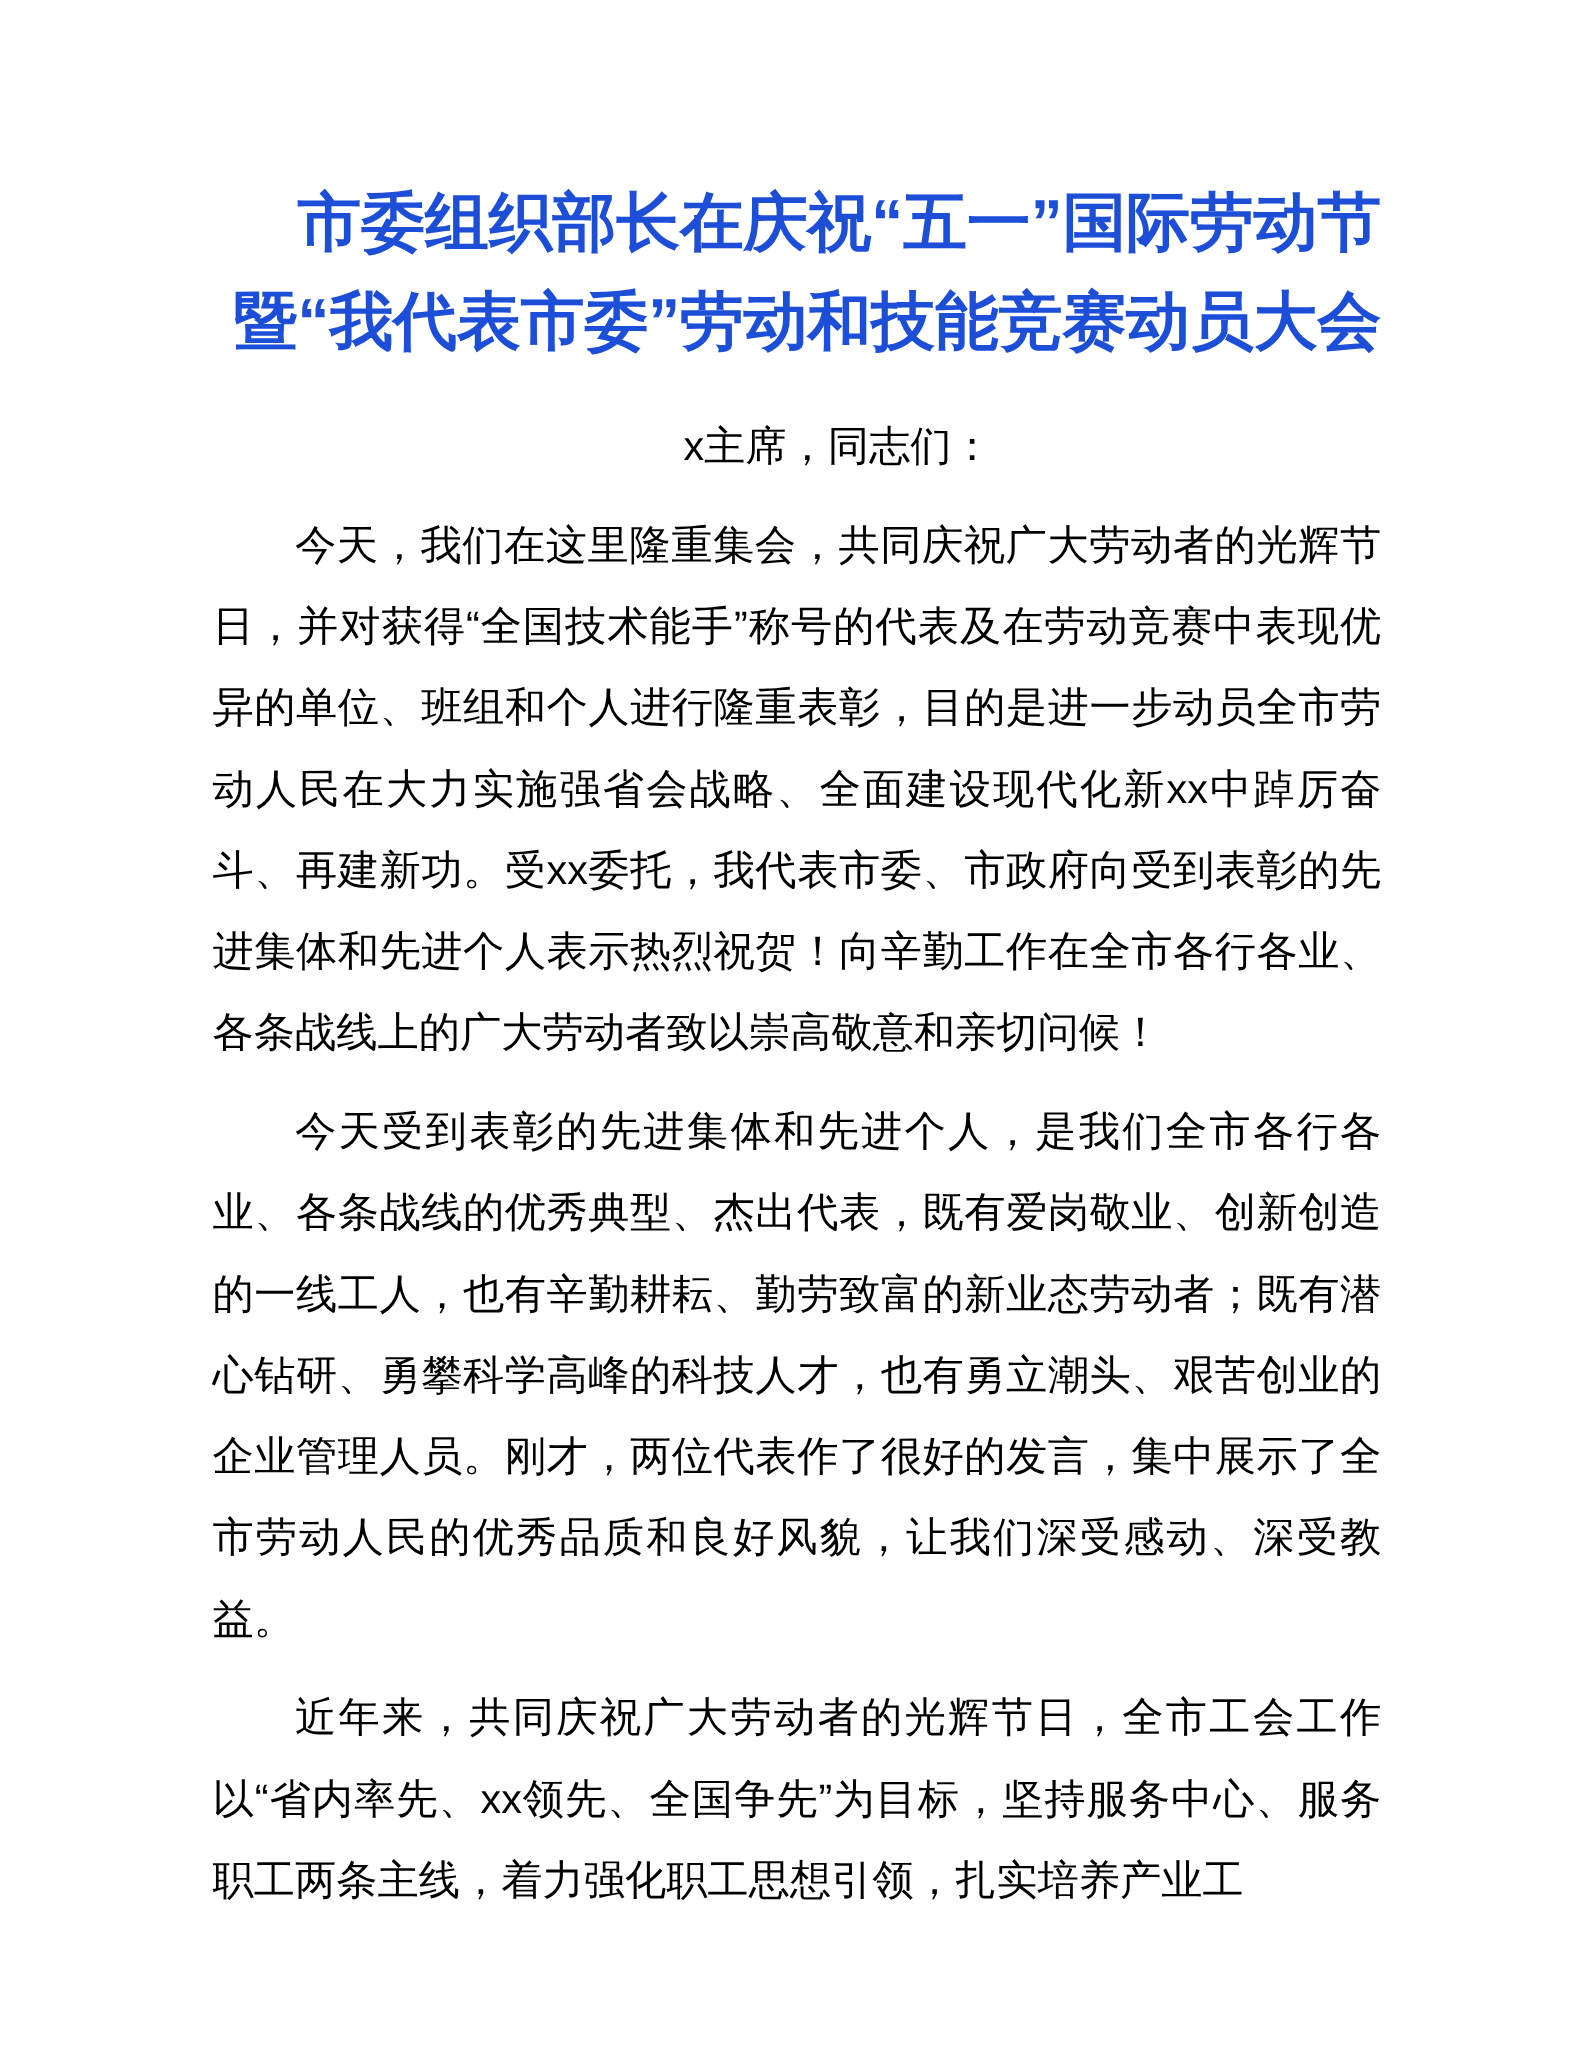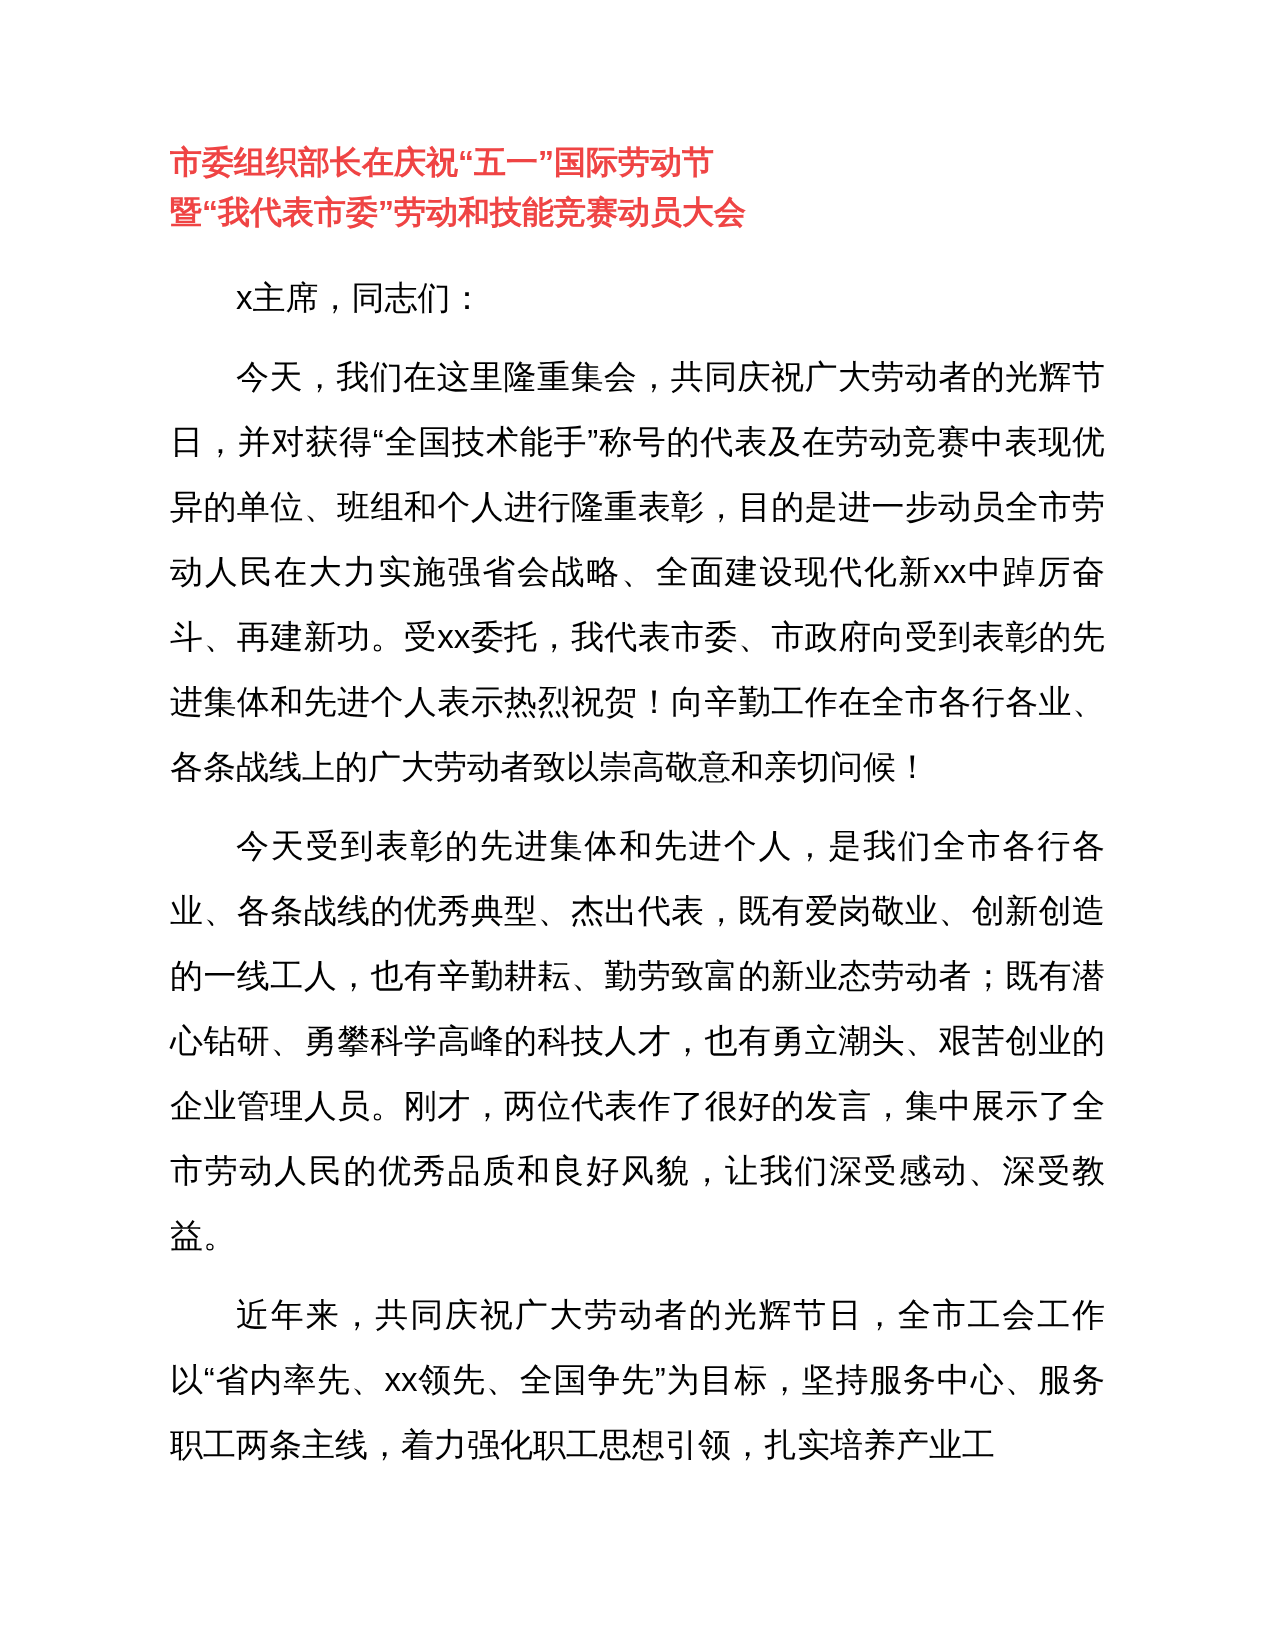--- a/index.html
+++ b/index.html
@@ -15,42 +15,42 @@
     font-family: "Liberation Sans", "DejaVu Sans", sans-serif;
     color: #000000;
   }
   .page {
     width: 100%;
     height: 100%;
     padding: 138px 170px 40px 170px;
   }
   .doc-title {
     margin: 0 0 28px 0;
-    font-size: 32px;
+    font-size: 51px;
     font-weight: 700;
-    text-align: left;
+    text-align: right;
     line-height: 1.55;
-    color: #ef4444;
+    color: #1d4ed8;
   }
   .title-line {
     display: block;
   }
   .doc-body {
     font-size: 33px;
     line-height: 1.97;
   }
   .paragraph {
     margin: 0 0 14px 0;
     padding: 0;
     text-align: justify;
     text-indent: 2em;
     word-break: break-all;
   }
   .salutation {
-    text-align: left;
+    text-align: center;
   }
 </style>
 </head>
 <body>
 
 <div class="page">
 
   <h1 class="doc-title">
     <span class="title-line">市委组织部长在庆祝“五一”国际劳动节</span>
     <span class="title-line">暨“我代表市委”劳动和技能竞赛动员大会</span>

